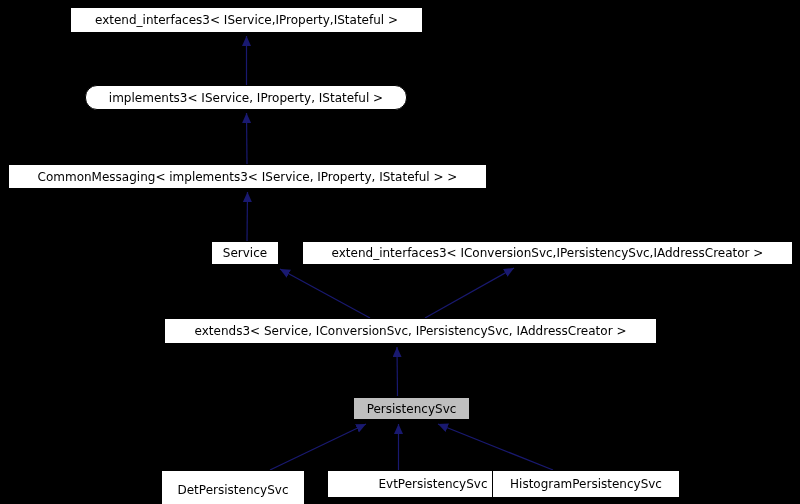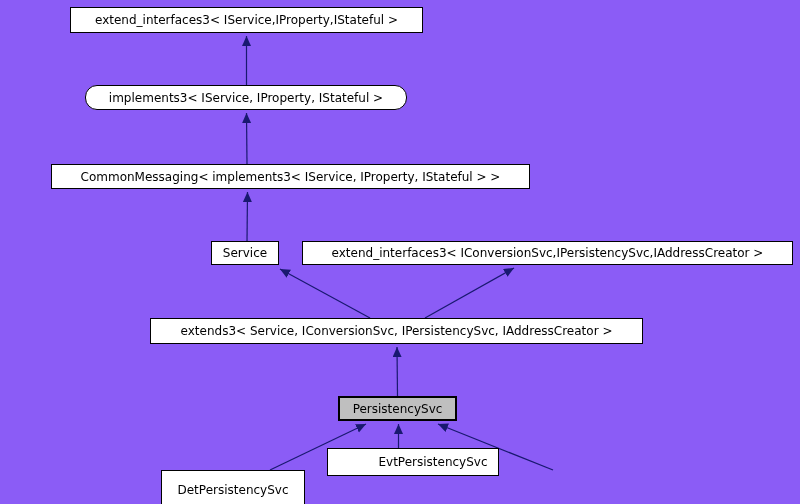--- a/index.html
+++ b/index.html
@@ -4,21 +4,21 @@
 <style>
   html, body {
     margin: 0;
     padding: 0;
     background: #ffffff;
   }
   .canvas {
     position: relative;
     width: 800px;
     height: 504px;
-    background: #8b5cf6;
+    background: #000000;
     font-family: "DejaVu Sans", sans-serif;
     overflow: hidden;
   }
   .edges {
     position: absolute;
     left: 0;
     top: 0;
     width: 800px;
     height: 504px;
   }
@@ -63,28 +63,29 @@
       <line x1="270" y1="470" x2="366" y2="424" marker-end="url(#arrow)"></line>
       <line x1="398.5" y1="470" x2="398.5" y2="424" marker-end="url(#arrow)"></line>
       <line x1="553" y1="470" x2="438" y2="424" marker-end="url(#arrow)"></line>
     </g>
   </svg>
 
   <div class="node" style="left:70px; top:7px; width:353px; height:26px;">extend_interfaces3&lt; IService,IProperty,IStateful &gt;</div>
 
   <div class="node" style="left:85px; top:85px; width:322px; height:25px;border-radius:12px;">implements3&lt; IService, IProperty, IStateful &gt;</div>
 
-  <div class="node" style="left:8px; top:164px; width:479px; height:25px;margin-left:43px;">CommonMessaging&lt; implements3&lt; IService, IProperty, IStateful &gt; &gt;</div>
+  <div class="node" style="left:8px; top:164px; width:479px; height:25px;">CommonMessaging&lt; implements3&lt; IService, IProperty, IStateful &gt; &gt;</div>
 
   <div class="node" style="left:211px; top:241px; width:68px; height:24px;">Service</div>
 
   <div class="node" style="left:302px; top:241px; width:491px; height:24px;">extend_interfaces3&lt; IConversionSvc,IPersistencySvc,IAddressCreator &gt;</div>
 
-  <div class="node" style="left:150px; top:318px; width:493px; height:26px;text-align:center;">extends3&lt; Service, IConversionSvc, IPersistencySvc, IAddressCreator &gt;</div>
+  <div class="node" style="left:164px; top:318px; width:493px; height:26px;text-align:center;">extends3&lt; Service, IConversionSvc, IPersistencySvc, IAddressCreator &gt;</div>
 
-  <div class="node highlighted" style="left:338px; top:396px; width:119px; height:25px;">PersistencySvc</div>
+  <div class="node highlighted" style="left:352px; top:396px; width:119px; height:25px;">PersistencySvc</div>
 
   <div class="node" style="left:161px; top:470px; width:144px; height:40px;">DetPersistencySvc</div>
 
-  <div class="node" style="left:327px; top:448px; width:172px; height:28px;padding-left:40px;">EvtPersistencySvc</div>
+  <div class="node" style="left:327px; top:470px; width:172px; height:28px;padding-left:40px;">EvtPersistencySvc</div>
 
+  <div class="node" style="left:492px; top:470px; width:188px; height:28px;">HistogramPersistencySvc</div>
 
 </div>
 
 </body></html>

